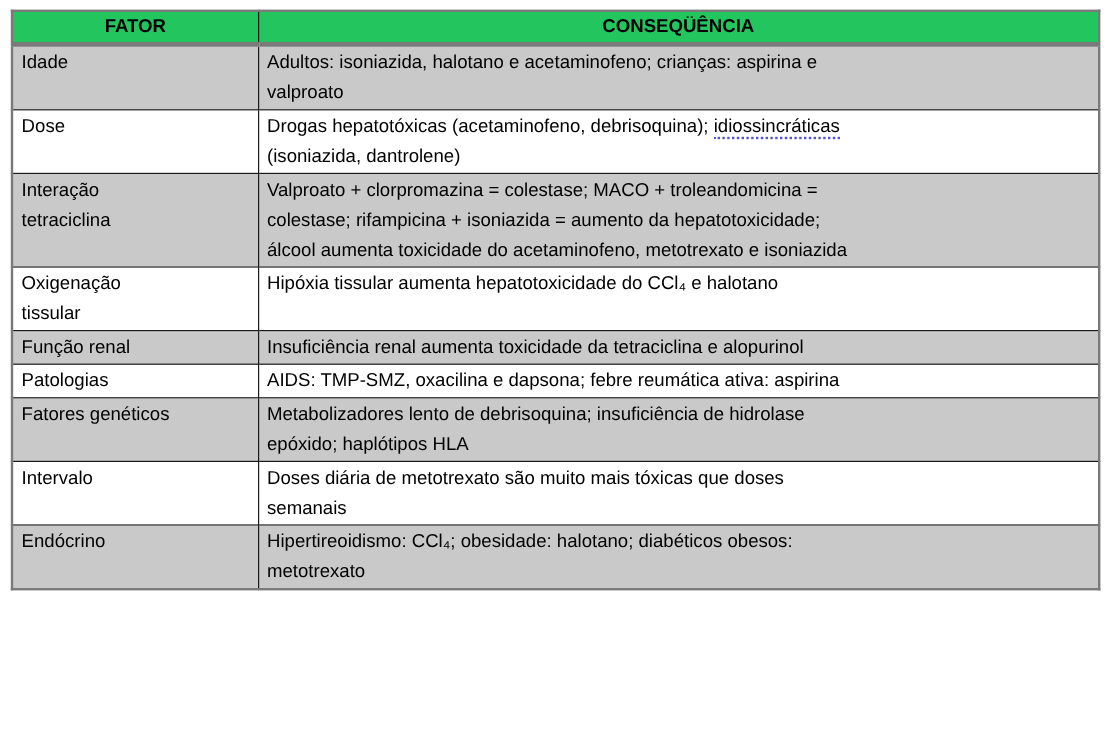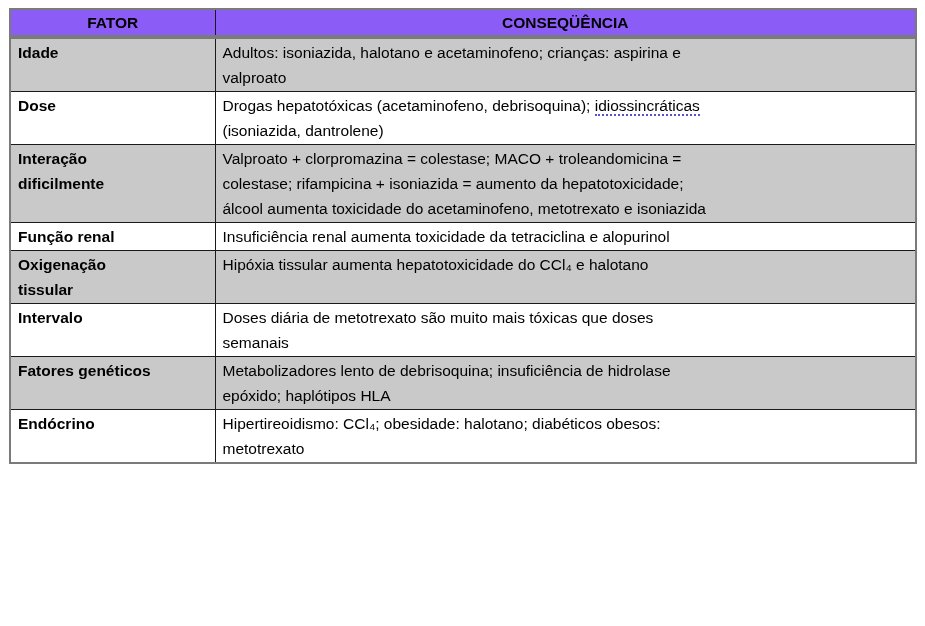--- a/index.html
+++ b/index.html
@@ -30,28 +30,28 @@
     vertical-align: top;
     white-space: pre-wrap;
     font-size: 15.5px;
     line-height: 25px;
     padding: 1px 7px 1px 7px;
     overflow: hidden;
   }
   thead th {
     text-align: center;
     font-weight: bold;
-    background: #8b5cf6;
+    background: #22c55e;
     border-bottom: 4px solid #7a7a7a;
     padding-top: 0;
     padding-bottom: 0;
   }
   tbody tr:nth-child(odd) td { background: #c9c9c9; }
   tbody tr:nth-child(even) td { background: #ffffff; }
-  td.factor { font-weight: bold; }
+  td.factor { font-weight: normal; }
   .squiggle {
     border-bottom: 2px dotted #5353d1;
     padding-bottom: 0px;
   }
 </style>
 </head>
 <body>
 
 <div class="page">
   <table class="factor-table">
@@ -71,43 +71,47 @@
         <td class="cons">Adultos: isoniazida, halotano e acetaminofeno; crianças: aspirina e
 valproato</td>
       </tr>
       <tr>
         <td class="factor">Dose</td>
         <td class="cons"><span>Drogas hepatotóxicas (acetaminofeno, debrisoquina); </span><span class="squiggle">idiossincráticas</span><span>
 (isoniazida, dantrolene)</span></td>
       </tr>
       <tr>
         <td class="factor">Interação
-dificilmente</td>
+tetraciclina</td>
         <td class="cons">Valproato + clorpromazina = colestase; MACO + troleandomicina =
 colestase; rifampicina + isoniazida = aumento da hepatotoxicidade;
 álcool aumenta toxicidade do acetaminofeno, metotrexato e isoniazida</td>
-      </tr>
-      <tr>
-        <td class="factor">Função renal</td>
-        <td class="cons">Insuficiência renal aumenta toxicidade da tetraciclina e alopurinol</td>
       </tr>
       <tr>
         <td class="factor">Oxigenação
 tissular</td>
         <td class="cons">Hipóxia tissular aumenta hepatotoxicidade do CCl₄ e halotano</td>
       </tr>
       <tr>
-        <td class="factor">Intervalo</td>
-        <td class="cons">Doses diária de metotrexato são muito mais tóxicas que doses
-semanais</td>
+        <td class="factor">Função renal</td>
+        <td class="cons">Insuficiência renal aumenta toxicidade da tetraciclina e alopurinol</td>
+      </tr>
+      <tr>
+        <td class="factor">Patologias</td>
+        <td class="cons">AIDS: TMP-SMZ, oxacilina e dapsona; febre reumática ativa: aspirina</td>
       </tr>
       <tr>
         <td class="factor">Fatores genéticos</td>
         <td class="cons">Metabolizadores lento de debrisoquina; insuficiência de hidrolase
 epóxido; haplótipos HLA</td>
+      </tr>
+      <tr>
+        <td class="factor">Intervalo</td>
+        <td class="cons">Doses diária de metotrexato são muito mais tóxicas que doses
+semanais</td>
       </tr>
       <tr>
         <td class="factor">Endócrino</td>
         <td class="cons">Hipertireoidismo: CCl₄; obesidade: halotano; diabéticos obesos:
 metotrexato</td>
       </tr>
     </tbody>
   </table>
 </div>
 

